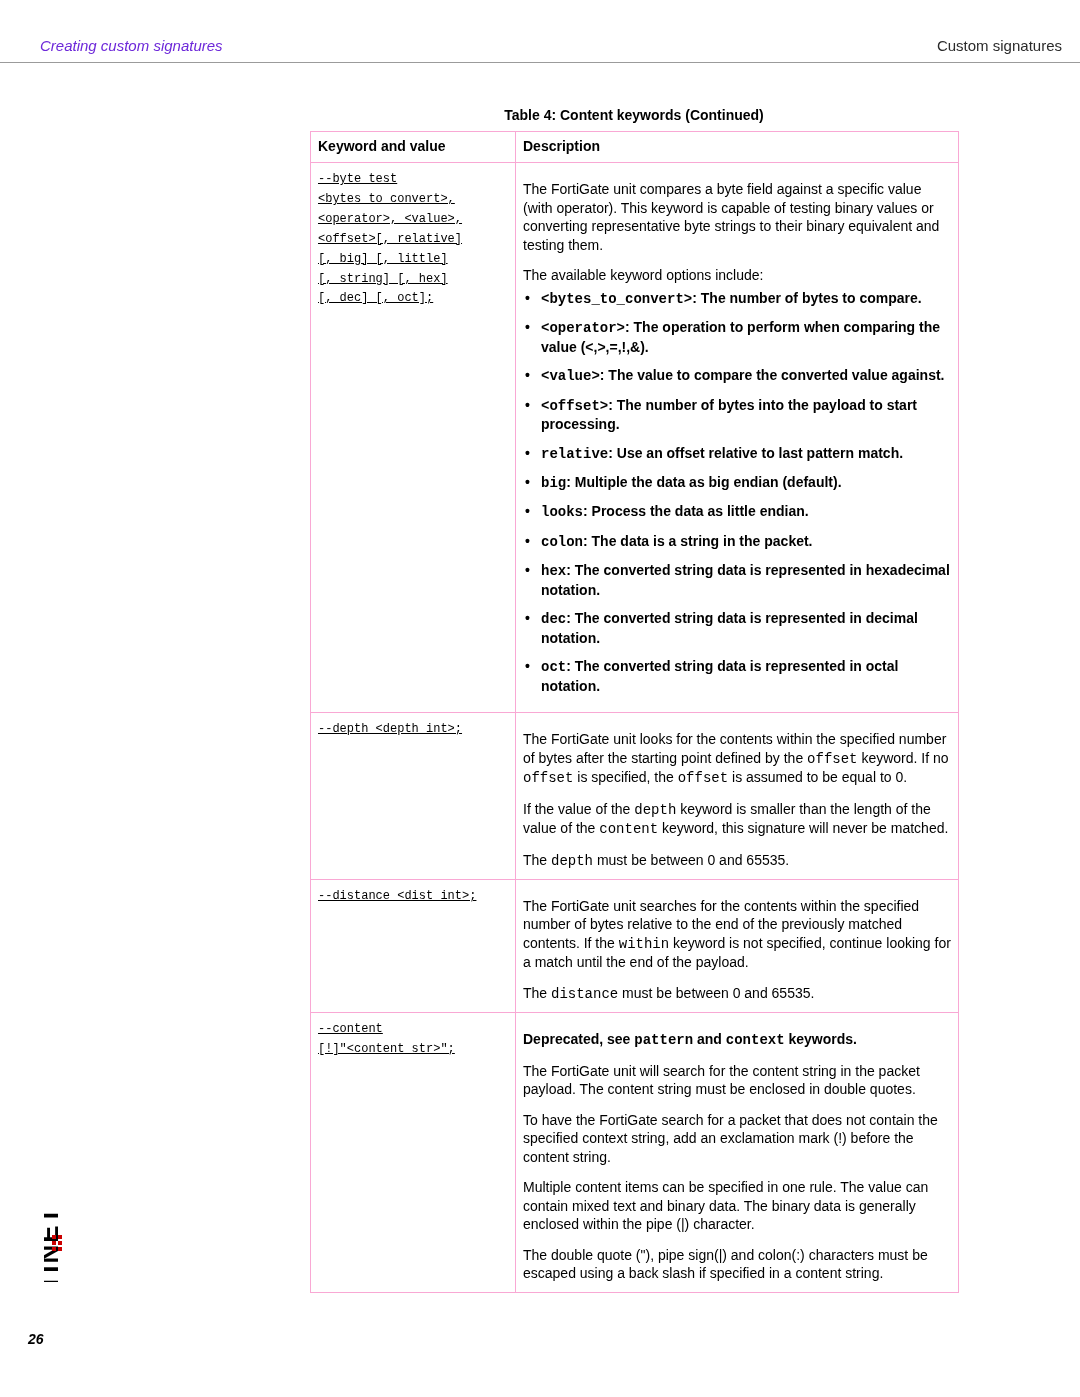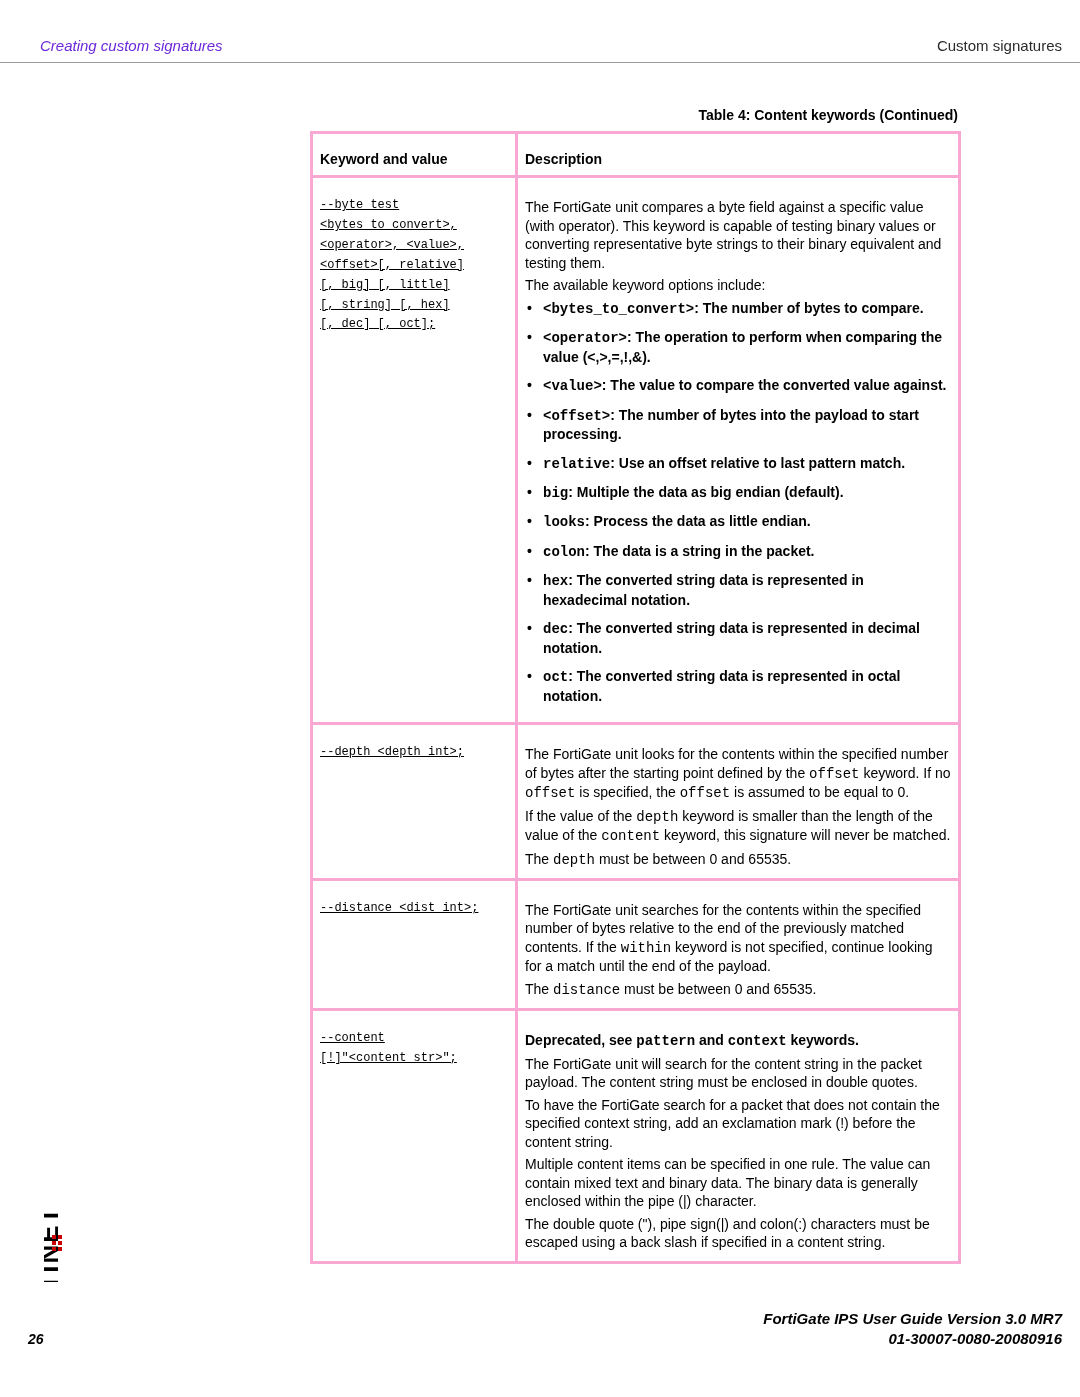--- a/index.html
+++ b/index.html
@@ -50,50 +50,50 @@
     height: 240px;
   }
   .side-brand svg { width: 28px; height: 240px; }
   .content-area {
     position: absolute;
     left: 310px;
     top: 106px;
     width: 648px;
   }
   .caption {
-    text-align: right;
+    text-align: center;
     font-weight: bold;
     font-size: 14px;
     margin: 0 0 6px 0;
   }
   table.kw {
     width: 100%;
     border-collapse: collapse;
     table-layout: fixed;
   }
   table.kw th, table.kw td {
-    border: 3px solid #f9a8d4;
-    padding: 16px 7px 7px 7px;
+    border: 1px solid #f9a8d4;
+    padding: 5px 7px 7px 7px;
     vertical-align: top;
     font-size: 14px;
     line-height: 1.32;
   }
   table.kw th {
     text-align: left;
     font-weight: bold;
   }
   col.col-kw { width: 205px; }
   col.col-desc { width: 443px; }
   .mono {
     font-family: "Courier New", Courier, monospace;
     font-size: 12px;
     white-space: pre-wrap;
     text-decoration: underline;
   }
-  .desc p { margin: 4px 0 2px 0; }
+  .desc p { margin: 12px 0 2px 0; }
   .desc ul {
     list-style: none;
     padding-left: 0;
     margin: 4px 0 0 0;
     font-weight: bold;
   }
   .desc ul li {
     position: relative;
     padding-left: 18px;
     margin: 0 0 10px 0;
@@ -237,19 +237,15 @@
             <p>The FortiGate unit will search for the content string in the packet payload. The content string must be enclosed in double quotes.</p>
             <p>To have the FortiGate search for a packet that does not contain the specified context string, add an exclamation mark (!) before the content string.</p>
             <p>Multiple content items can be specified in one rule. The value can contain mixed text and binary data. The binary data is generally enclosed within the pipe (|) character.</p>
             <p>The double quote ("), pipe sign(|) and colon(:) characters must be escaped using a back slash if specified in a content string.</p>
           </td>
         </tr>
       </tbody>
     </table>
   </div>
 
-  <div class="footer-text">
-    <div>FortiGate IPS User Guide Version 3.0 MR7</div>
-    <div>01-30007-0080-20080916</div>
-  </div>
   <div class="page-num">26</div>
 
 </div>
 
 </body></html>

